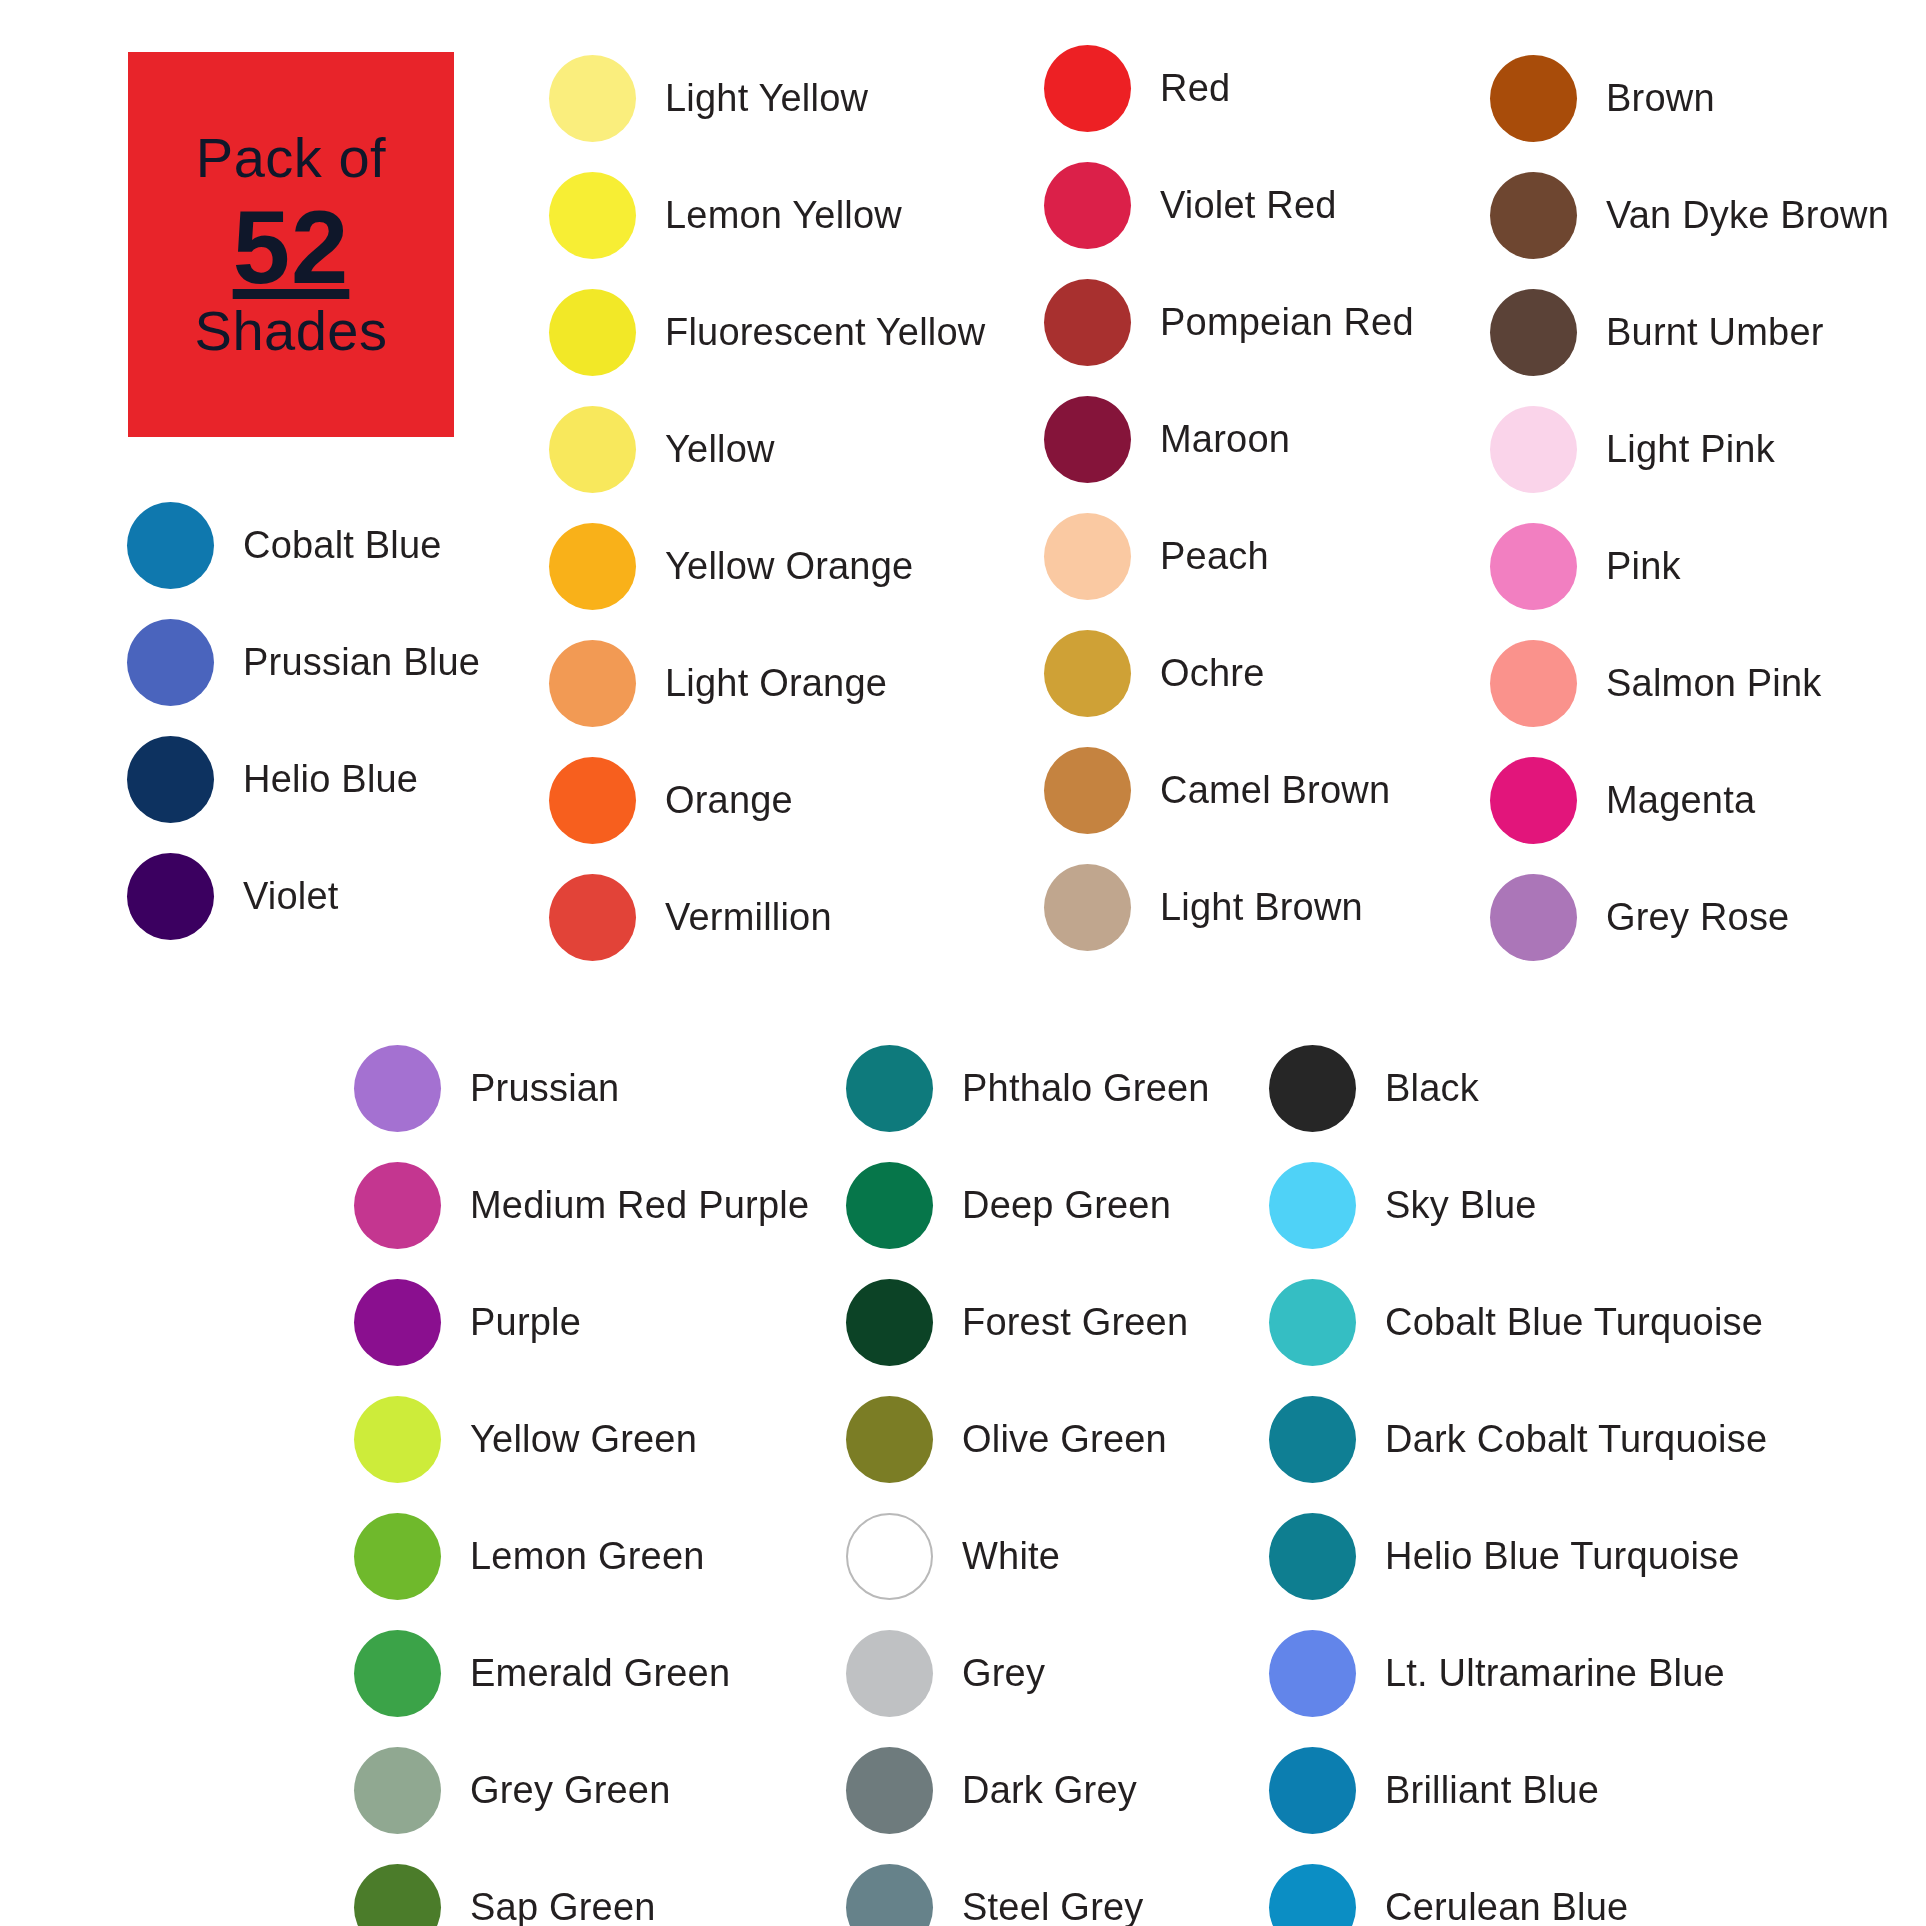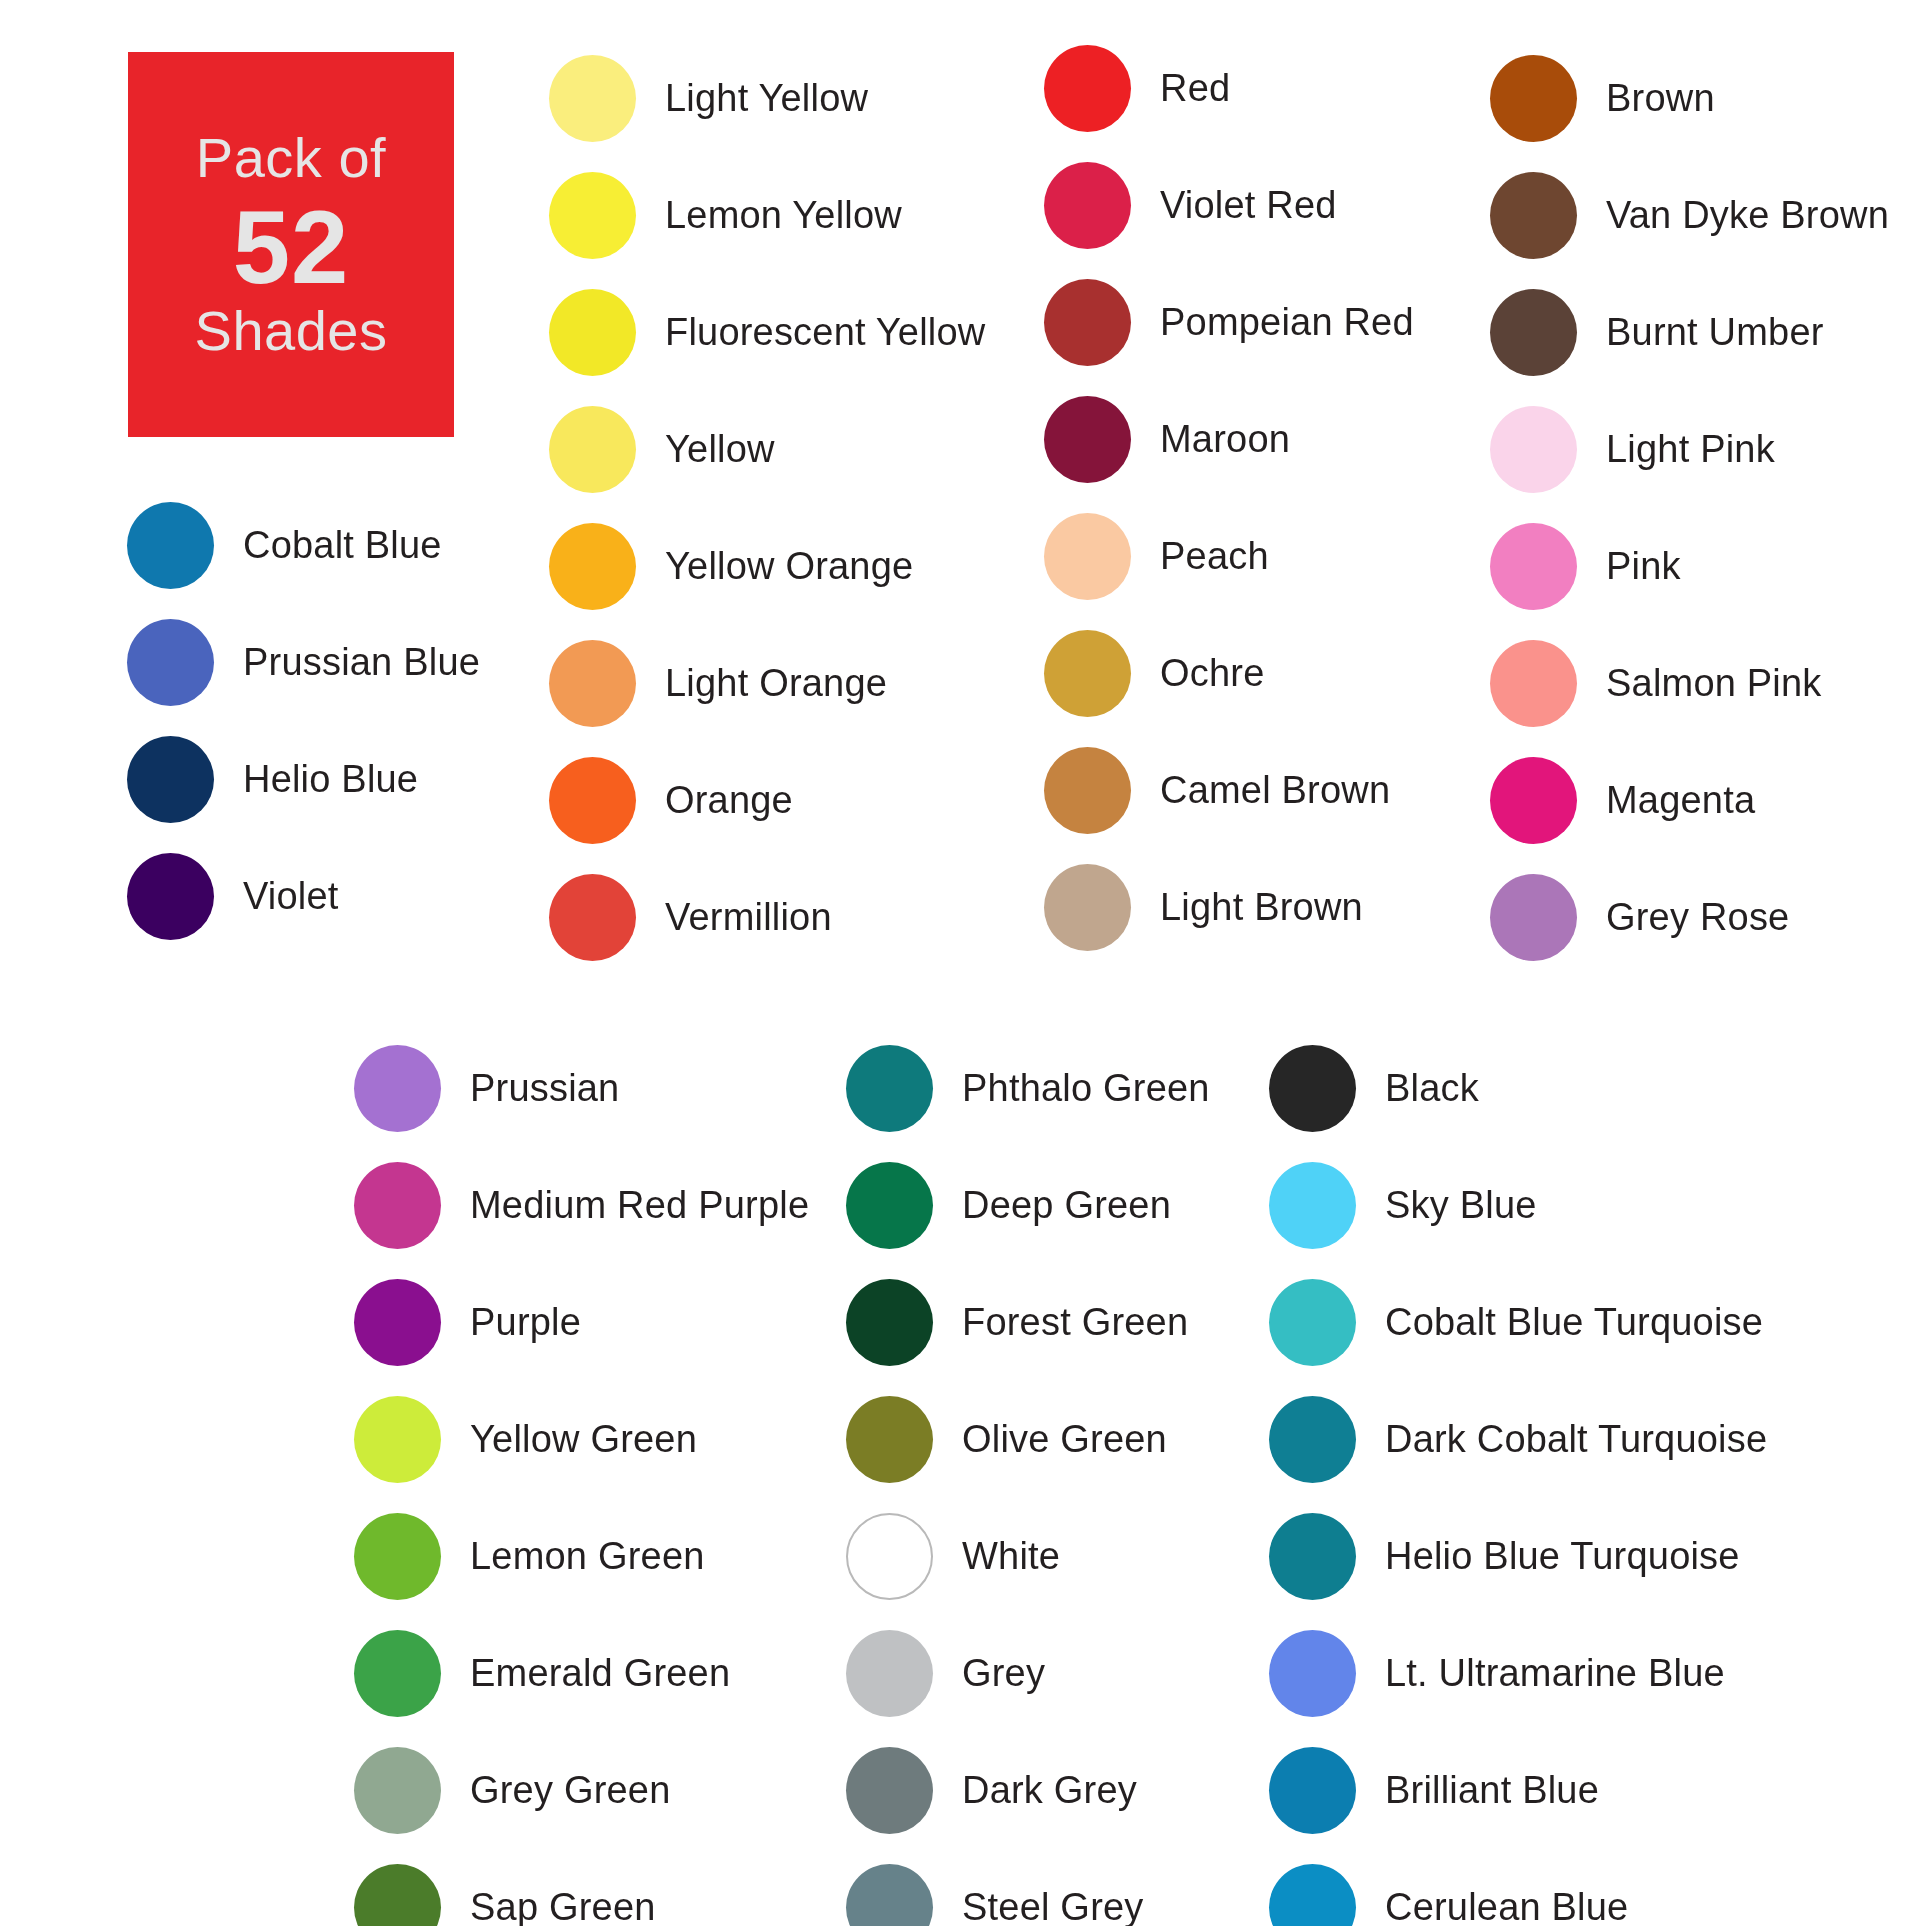--- a/index.html
+++ b/index.html
@@ -36,20 +36,21 @@
     font-size: 56px;
     font-weight: 400;
     letter-spacing: 0.5px;
     margin-bottom: 6px;
   }
   #badge .b-number {
     font-size: 103px;
     font-weight: 700;
     letter-spacing: 1px;
     margin: 4px 0 2px 0;
+    text-decoration: underline;
   }
   #badge .b-line2 {
     font-size: 56px;
     font-weight: 400;
     letter-spacing: 0.5px;
     margin-top: 2px;
   }
 
   
   .section {
@@ -87,21 +88,21 @@
     font-size: 38px;
     font-weight: 400;
     color: #231f20;
     white-space: nowrap;
     letter-spacing: 0.2px;
   }
 </style>
 </head>
 <body>
 
-<div id="badge" style="background: rgb(232, 36, 42); color: #e5e5e5;">
+<div id="badge" style="background: rgb(232, 36, 42); color: #0f172a;">
   <div class="b-line1">Pack of</div>
   <div class="b-number">52</div>
   <div class="b-line2">Shades</div>
 </div>
 
 <div class="section" id="section-top">
     <div class="swatch-col" style="left: 127px; top: 487px;">
       <div class="swatch-row">
         <div class="dot" style="background: rgb(15, 120, 174);"></div>
         <div class="swatch-label">Cobalt Blue</div>

